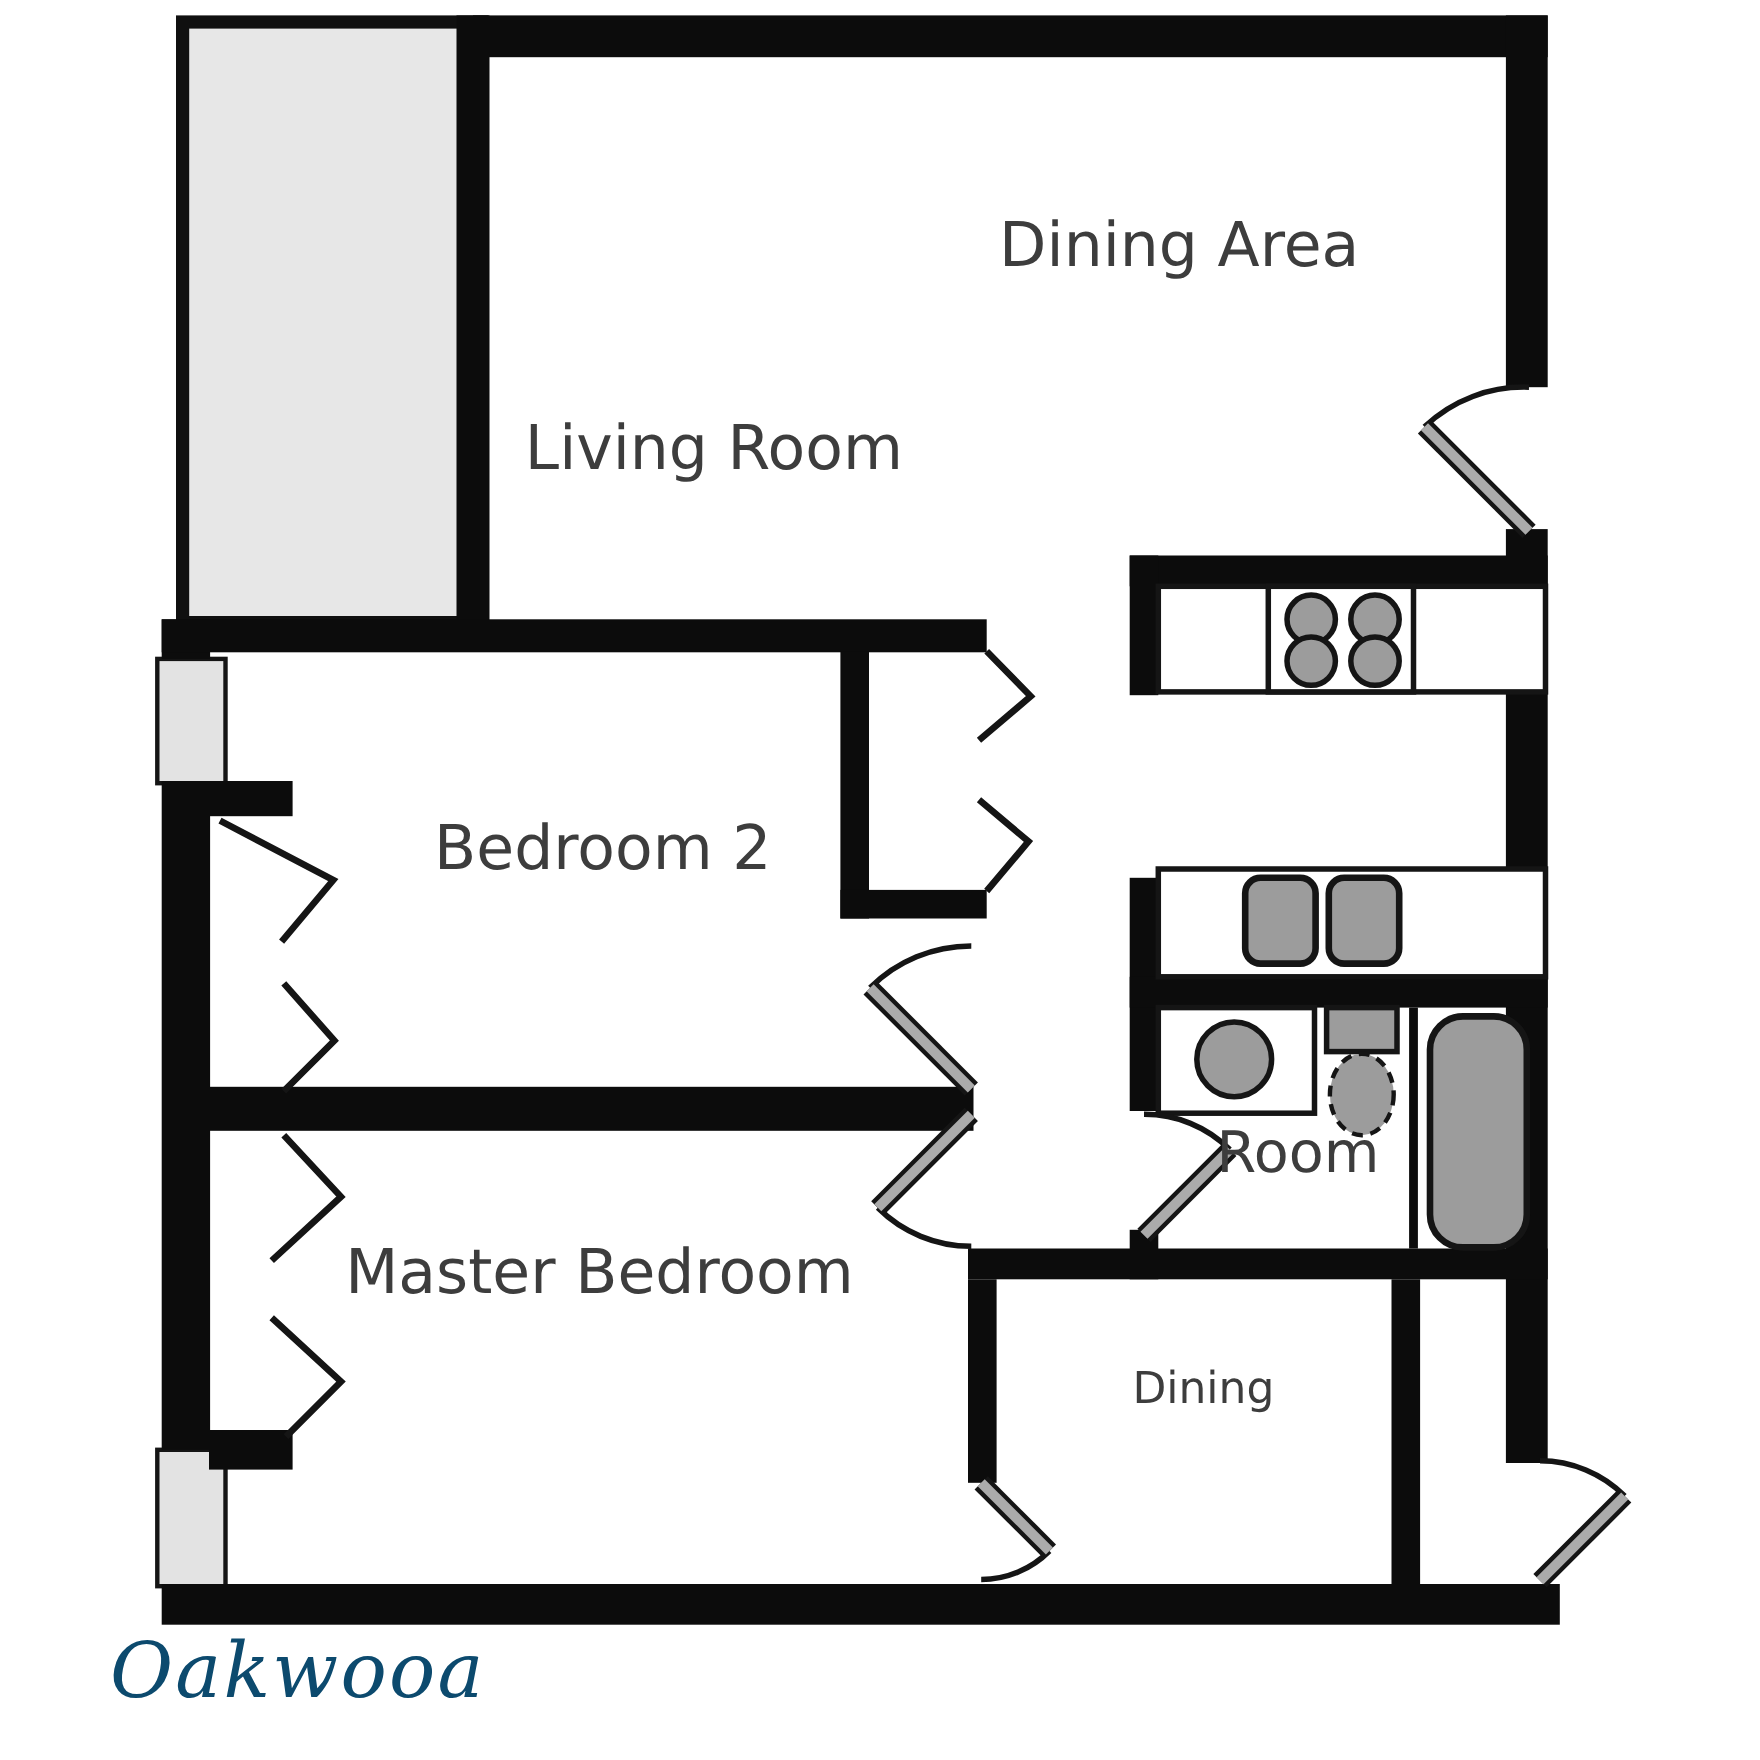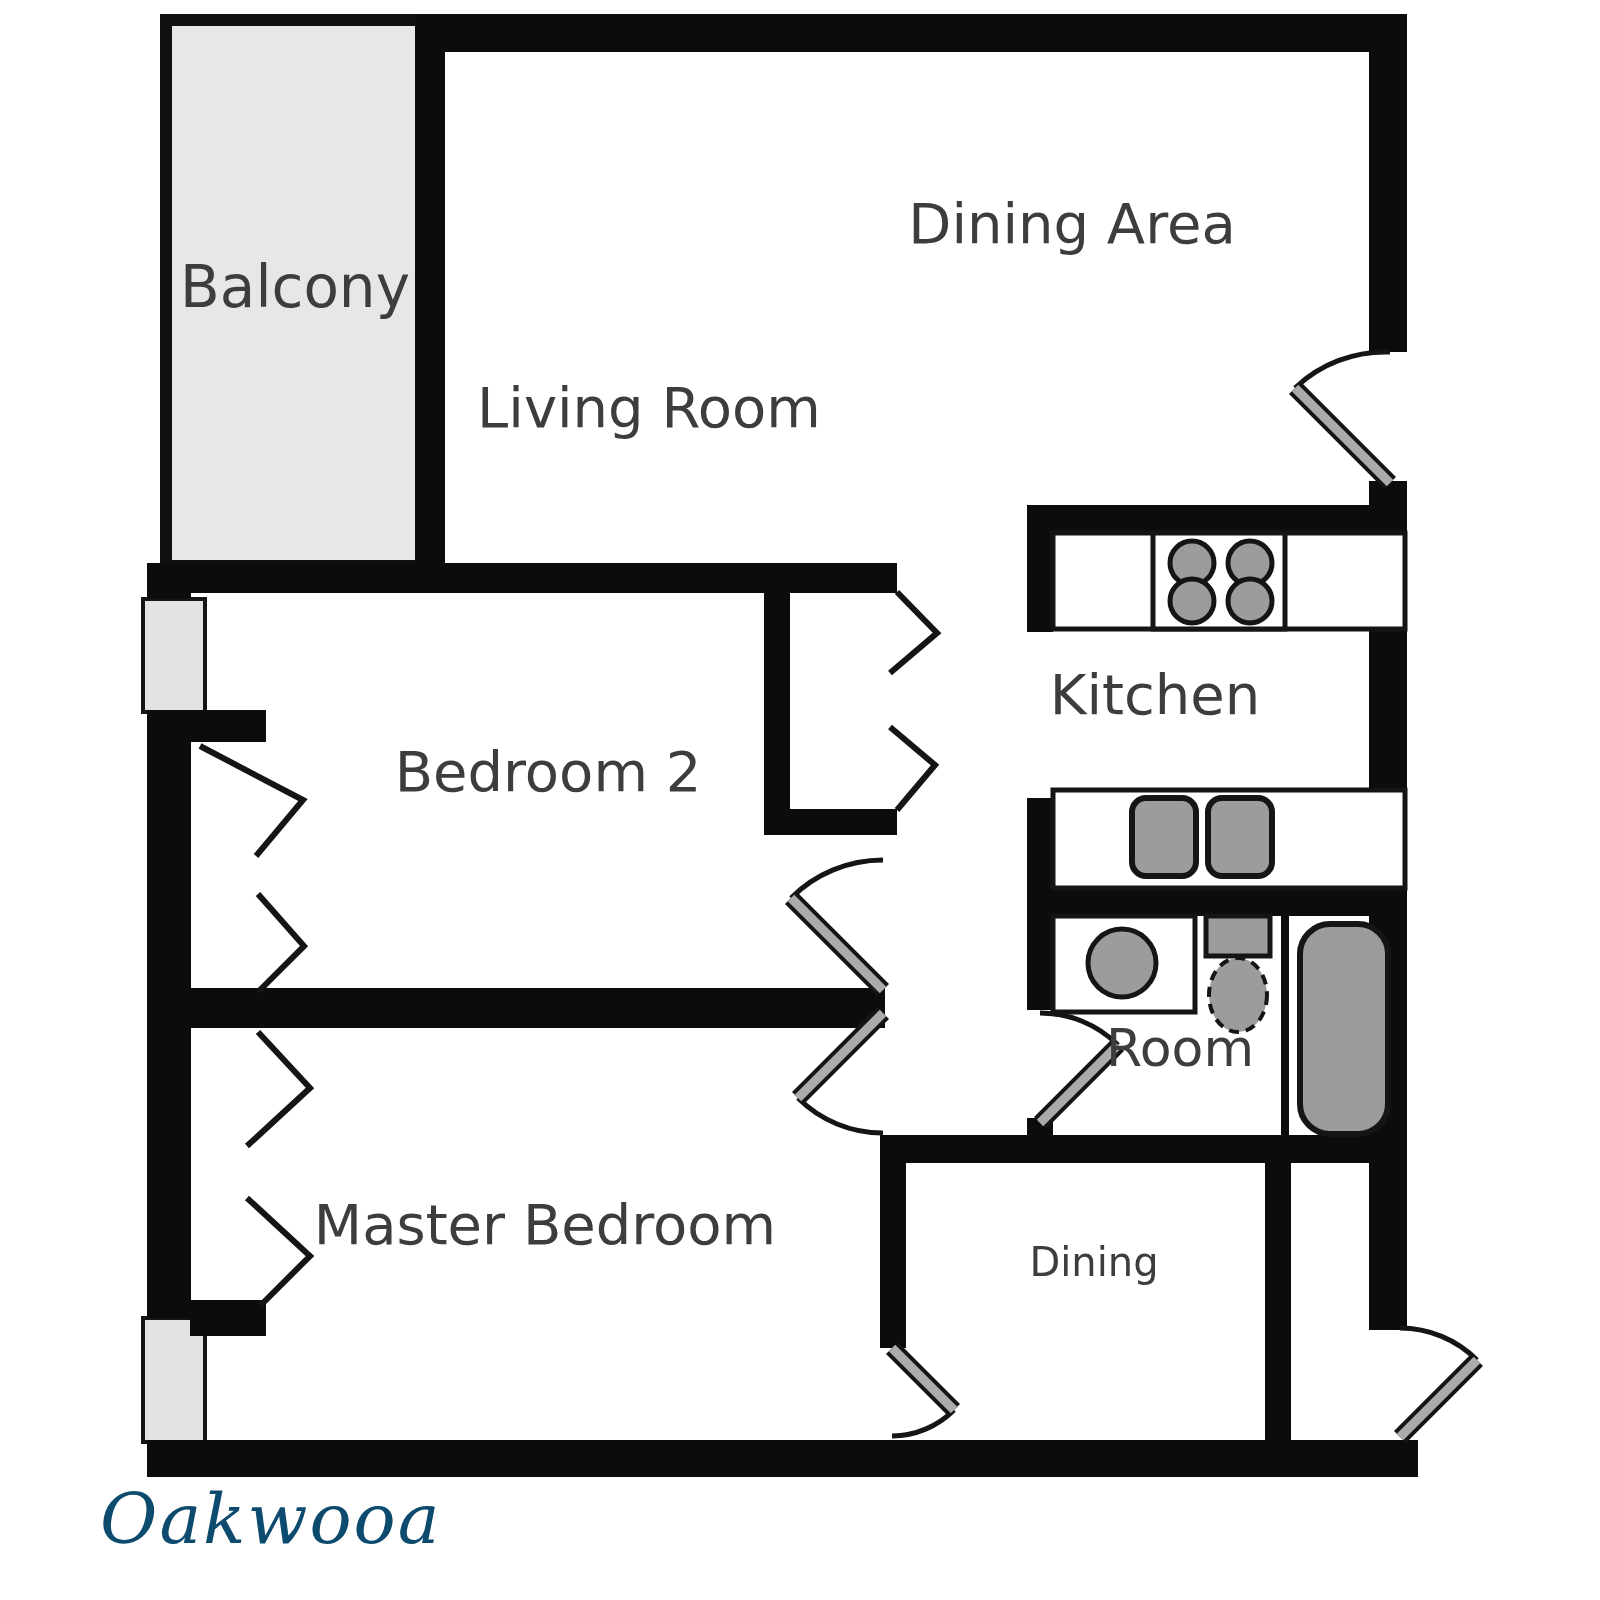--- a/index.html
+++ b/index.html
@@ -11,21 +11,21 @@
   .label{
     position:absolute;transform:translate(-50%,-50%);
     color:#3d3d3d;white-space:nowrap;letter-spacing:0px;line-height:1;
   }
   .lbl-balcony{left:295px;top:287px;font-size:58px;}
   .lbl-dining{left:1072px;top:224px;font-size:56px;}
   .lbl-living{left:649px;top:408px;font-size:56px;}
   .lbl-bedroom2{left:548px;top:772px;font-size:56px;}
   .lbl-kitchen{left:1155px;top:695px;font-size:56px;}
   .lbl-bath{left:1180px;top:1048px;font-size:52px;}
-  .lbl-master{left:545px;top:1225px;font-size:56px;}
+  .lbl-master{left:545px;top:1157px;font-size:56px;}
   .lbl-closet{left:1094px;top:1262px;font-size:40px;}
   .logo{
     position:absolute;left:100px;top:1478px;
     font-family:"DejaVu Serif","Liberation Serif",serif;
     font-style:italic;font-size:70px;color:#0c4a6e;letter-spacing:2px;
   }
   .footer{
     position:absolute;left:985px;top:1528px;display:flex;gap:45px;
     font-size:33px;color:#555555;font-weight:600;
   }
@@ -131,24 +131,22 @@
         <line x1="1390" y1="483" x2="1295" y2="388" stroke="#ababab" stroke-width="9"></line>
       </g>
       <g>
         <path d="M1400,1328 A109,109 0 0 1 1477,1360" fill="none" stroke="#151515" stroke-width="5"></path>
         <line x1="1400" y1="1437" x2="1477" y2="1360" stroke="#151515" stroke-width="17"></line>
         <line x1="1400" y1="1437" x2="1477" y2="1360" stroke="#ababab" stroke-width="9"></line>
       </g>
     </g>
   </svg>
 
-  <div class="label lbl-balcony">Balcony</div>
   <div class="label lbl-living">Living Room</div>
   <div class="label lbl-dining">Dining Area</div>
   <div class="label lbl-bedroom2">Bedroom 2</div>
-  <div class="label lbl-kitchen">Kitchen</div>
   <div class="label lbl-bath">Room</div>
   <div class="label lbl-master">Master Bedroom</div>
   <div class="label lbl-closet">Dining</div>
 
   <div class="logo">Oakwooa</div>
 
 </div>
 
 </body></html>

